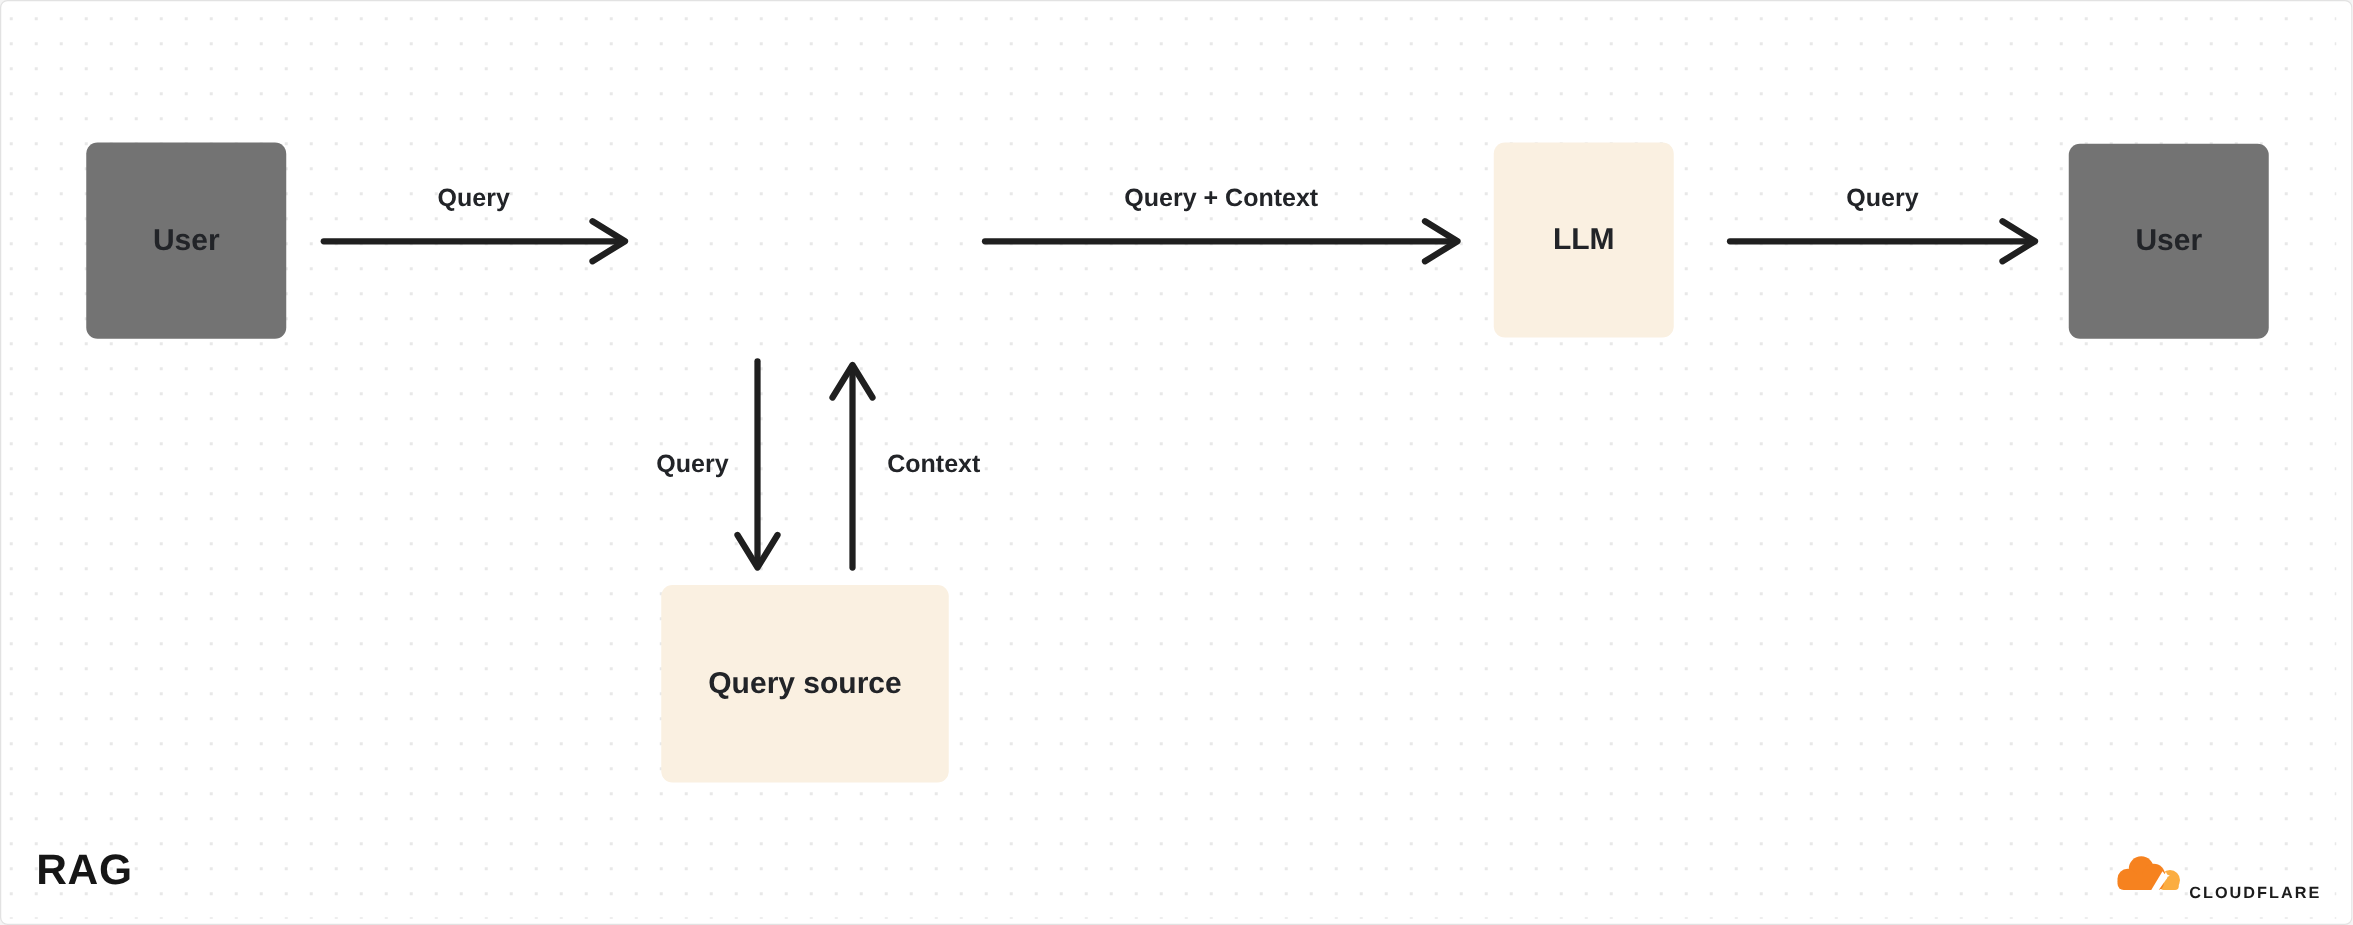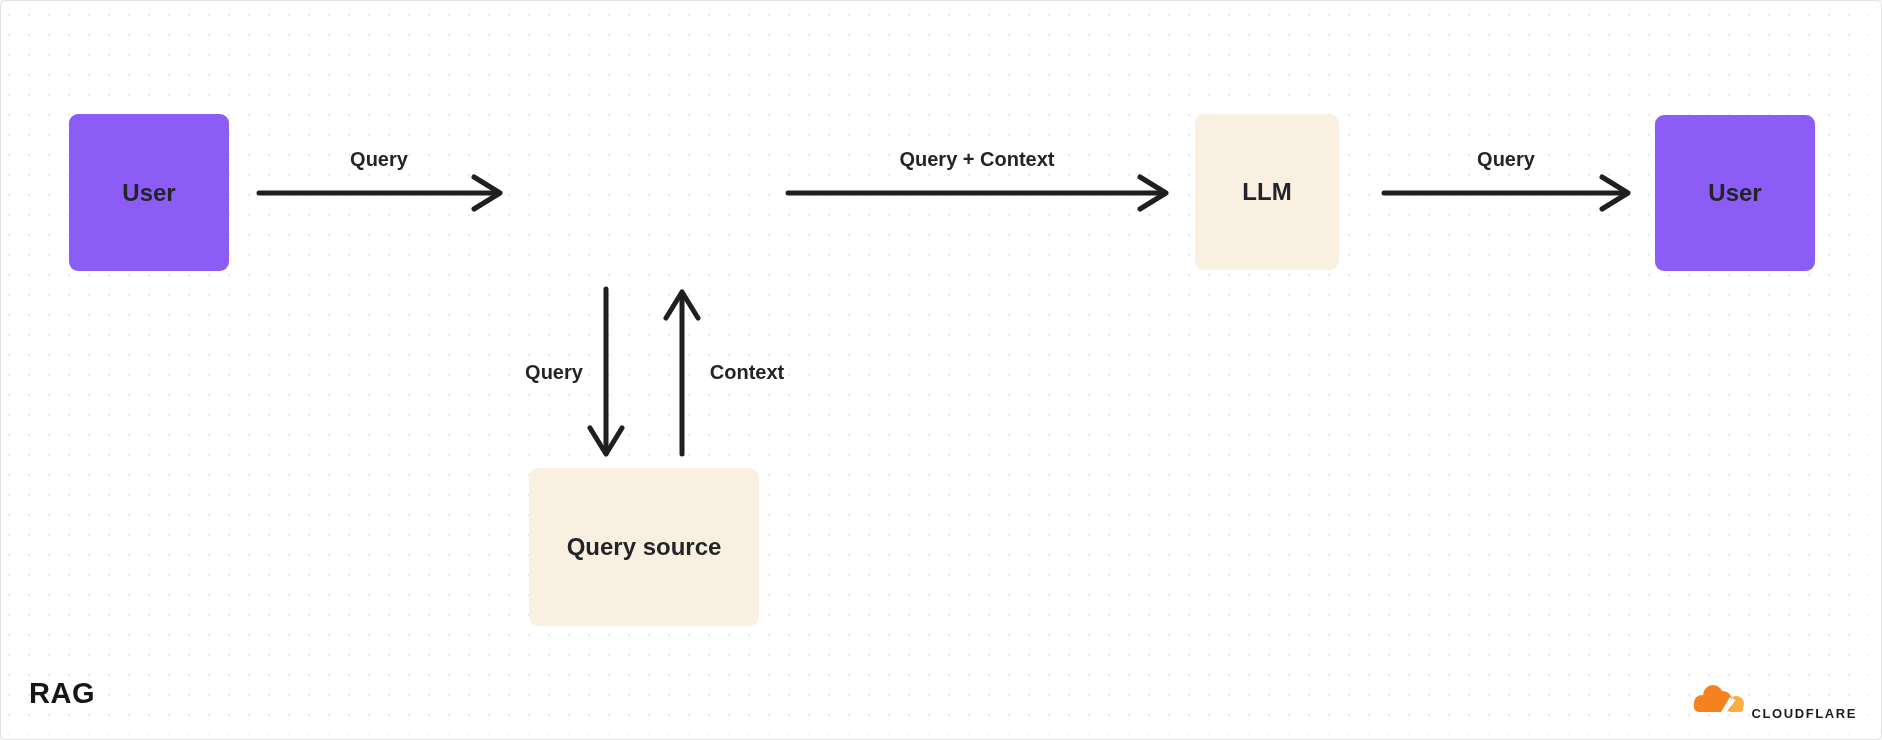--- a/index.html
+++ b/index.html
@@ -28,41 +28,41 @@
     stroke-linecap:round;stroke-linejoin:round;
   }
   .node{
     position:absolute;
     border-radius:9px;
     display:flex;align-items:center;justify-content:center;
     text-align:center;
     font-size:24px;font-weight:700;
     line-height:28px;
   }
-  .node-blue{background:#8b5cf6;}
+  .node-blue{background:#737373;}
   .node-cream{background:#faf0e1;}
   .node-user-left   {left:68px;  top:113px; width:160px; height:157px;}
   .node-retrieval   {left:528px; top:113px; width:229px; height:158px; padding:0 18px; box-sizing:border-box;}
   .node-llm         {left:1194px;top:113px; width:144px; height:156px;}
   .node-user-right  {left:1654px;top:114px; width:160px; height:156px;}
   .node-data-source {left:528px; top:467px; width:230px; height:158px;}
   .edge-label{
     position:absolute;
     transform:translate(-50%,-50%);
     font-size:20px;font-weight:700;
     white-space:nowrap;
   }
   .lbl-query-top    {left:378px; top:158px;}
   .lbl-query-context{left:976px; top:158px;}
   .lbl-answer       {left:1505px;top:158px;}
   .lbl-query-down   {left:553px; top:371px;}
   .lbl-context-up   {left:746px; top:371px;}
   .rag-title{
     position:absolute;left:28px;top:676px;
-    font-size:29px;font-weight:600;color:#161616;
+    font-size:34px;font-weight:600;color:#161616;
     letter-spacing:0.5px;
   }
   .brand{
     position:absolute;right:24px;bottom:18px;
     display:flex;align-items:center;gap:5px;
   }
   .brand-text{
     font-size:13px;font-weight:800;color:#1c1c1c;
     letter-spacing:1.6px;
     margin-top:32px;

